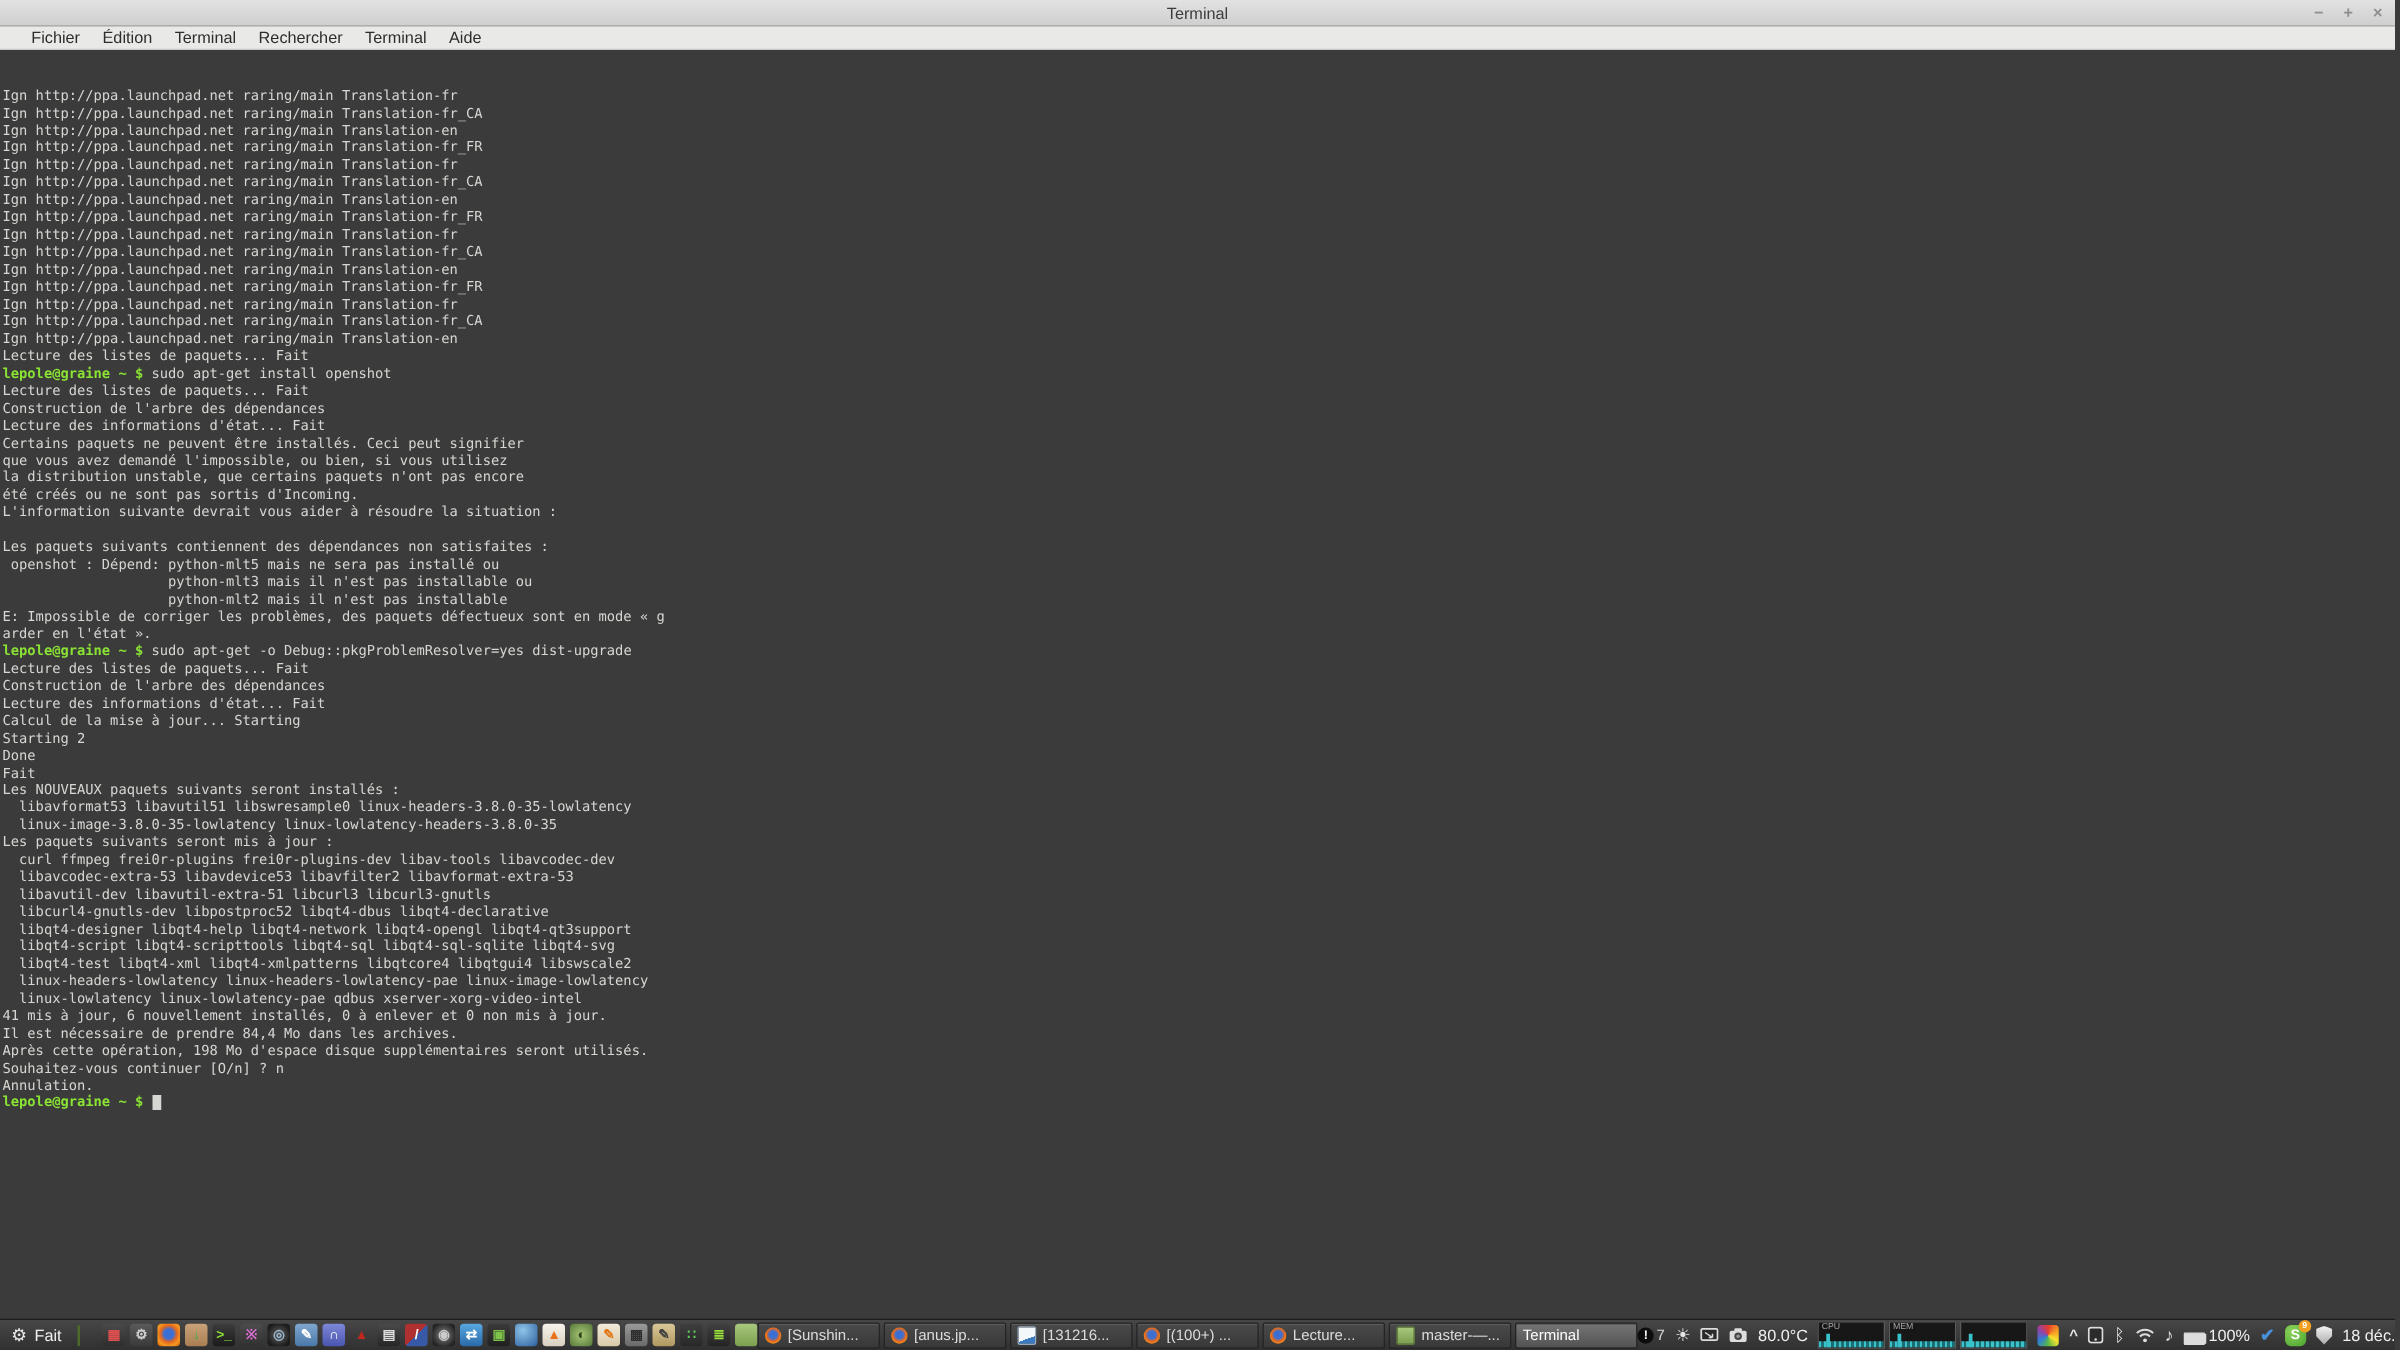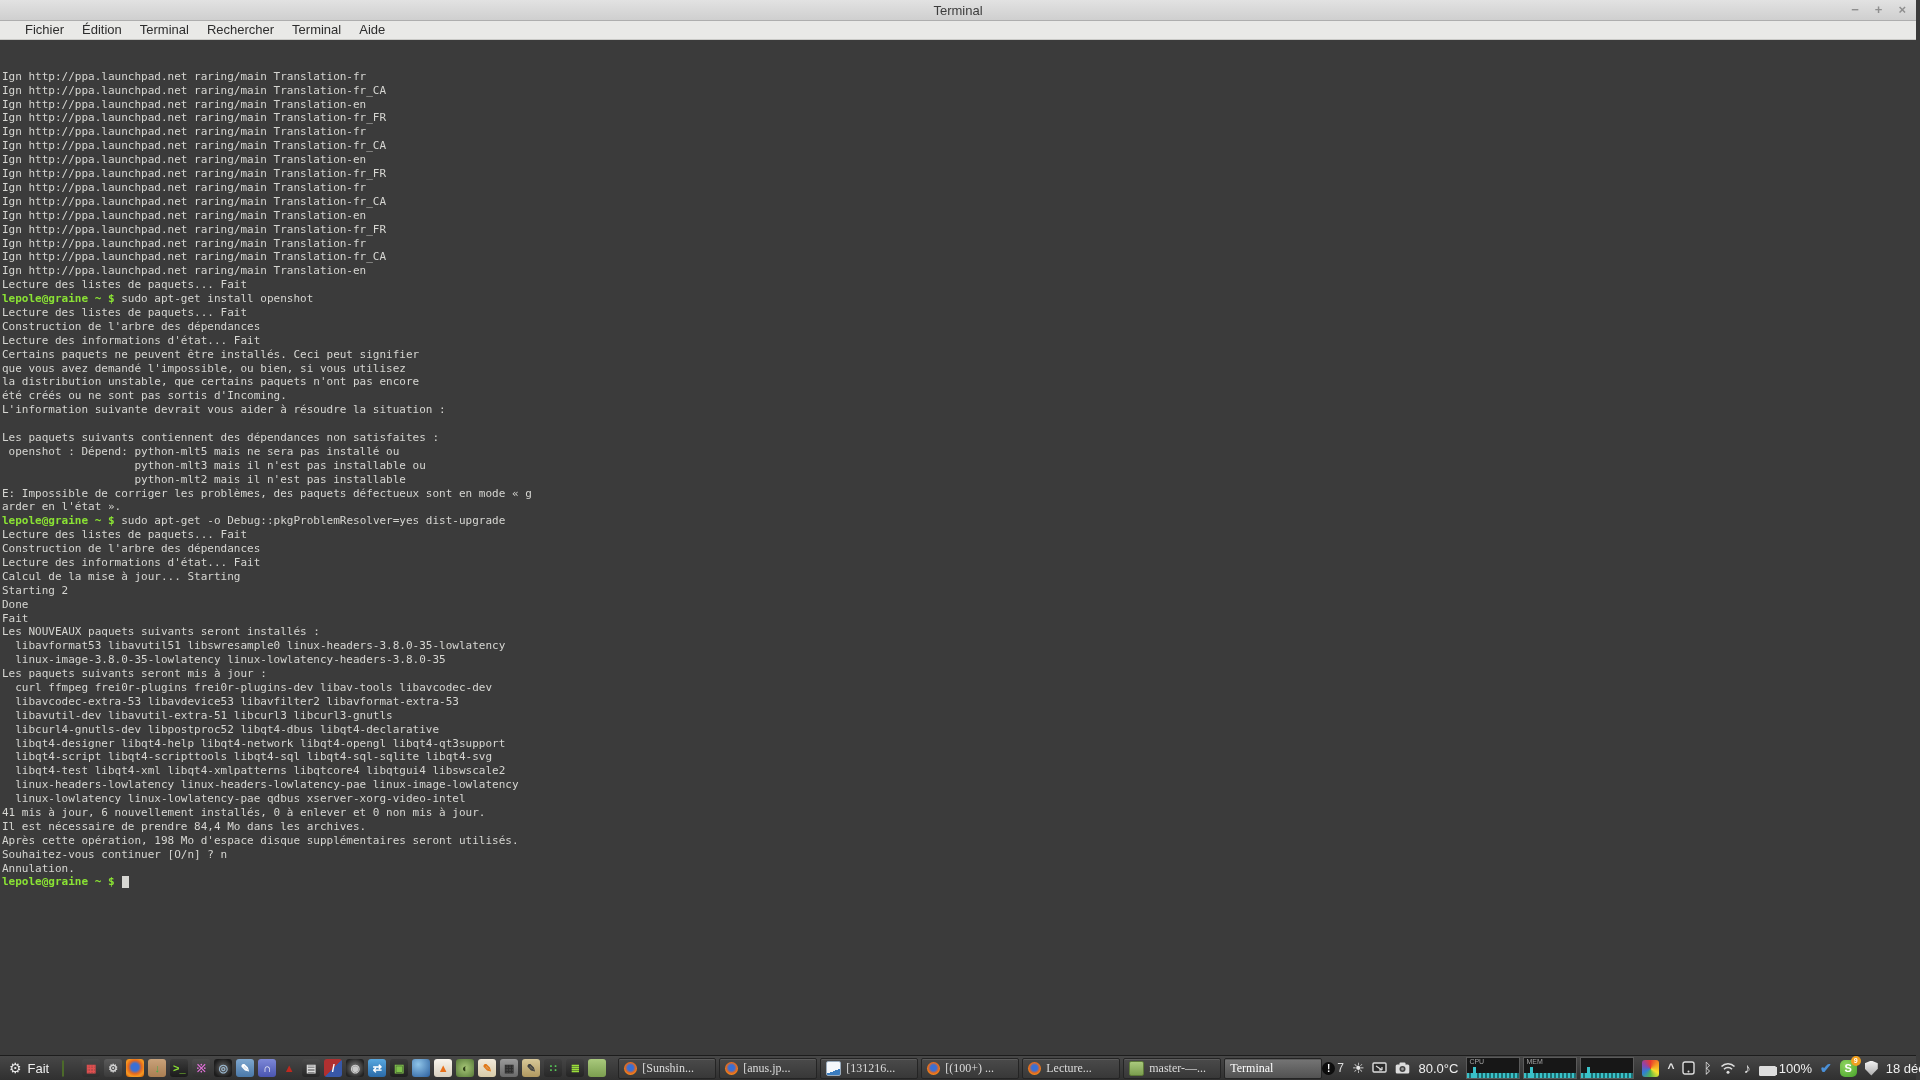--- a/index.html
+++ b/index.html
@@ -20,21 +20,21 @@
   .prompt{color:#8ae234;font-weight:bold;}
   .cursor{display:inline-block;width:7px;height:12px;background:#d6d6d2;vertical-align:middle;margin-left:1px;}
 
   
   .taskbar{position:absolute;bottom:0;left:0;right:0;height:24px;background:linear-gradient(#474747,#303030);border-top:1px solid #1d1d1d;display:flex;align-items:center;font-size:12px;color:#dcdcdc;}
   .menu-button{display:flex;align-items:center;gap:6px;padding:0 9px;height:24px;font-size:13px;color:#efefef;}
   .gear-glyph{font-size:14px;color:#e8e8e8;}
   .show-desktop{width:20px;height:15px;border-radius:2px;background:linear-gradient(#9fc06a,#6e9440);border:1px solid #4c6a2a;box-shadow:inset 0 1px 0 #c4dc9a;margin:0 8px 0 4px;}
   .launchers{display:flex;align-items:center;gap:4px;margin-left:10px;}
   .launcher{width:18px;height:18px;border-radius:3px;display:flex;align-items:center;justify-content:center;font-size:11px;font-weight:bold;line-height:1;}
-  .window-list{display:flex;align-items:flex-start;gap:3px;margin-left:12px;font-family:Liberation Serif, serif;}
+  .window-list{display:flex;align-items:flex-start;gap:3px;margin-left:0;}
   .winbtn{display:flex;align-items:center;gap:5px;height:19px;width:86px;padding:0 5px;background:linear-gradient(#4a4a4a,#383838);border:1px solid #242424;border-radius:2px;box-shadow:inset 0 1px 0 #5c5c5c;overflow:hidden;}
   .winbtn.active{background:linear-gradient(#757575,#525252);color:#fff;}
   .wlabel{white-space:nowrap;overflow:hidden;font-size:12px;}
   .wicon{width:13px;height:13px;flex:0 0 13px;border-radius:2px;}
   .wicon.firefox{border-radius:50%;background:radial-gradient(circle at 50% 45%,#3b6fd4 0 30%,#e8691c 55%,#f59a23 78%,#c85000 100%);}
   .wicon.libreoffice{background:linear-gradient(160deg,#f4f7fa 65%,#3a7cbf 65%);border:1px solid #9ab;}
   .wicon.folder{background:linear-gradient(#a9c97c,#7b9e4f);border:1px solid #5d7a38;border-radius:2px;}
 
   
   .tray{margin-left:auto;display:flex;align-items:center;gap:8px;padding-right:5px;}

